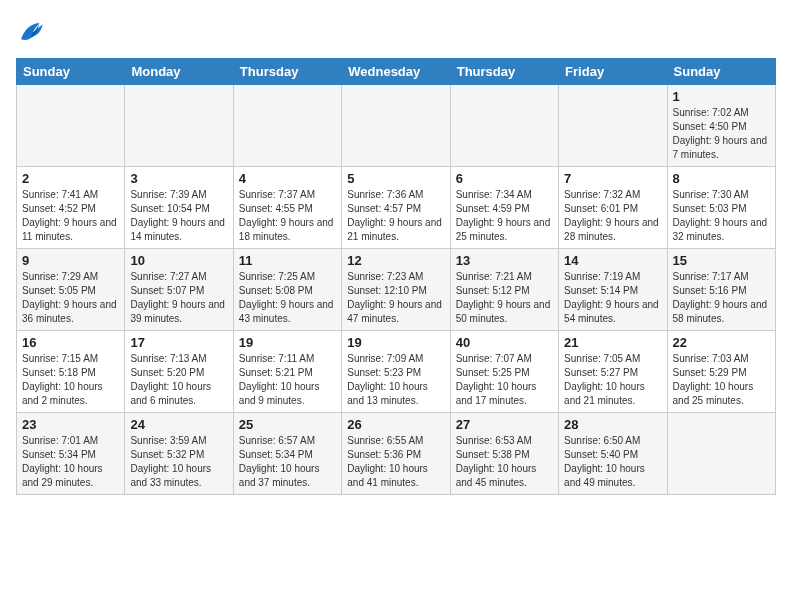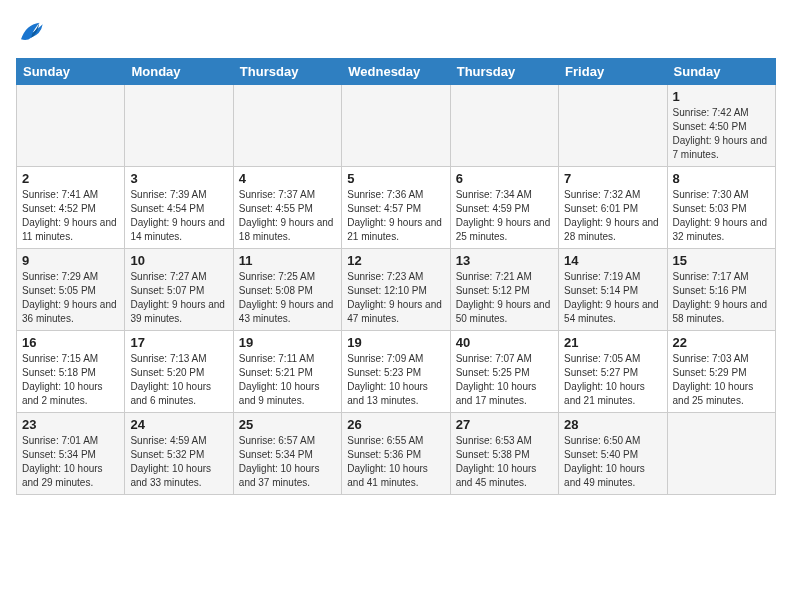--- a/index.html
+++ b/index.html
@@ -119,36 +119,36 @@
   <tbody id="calendar-body">
   <tr>
         <td></td>
         <td></td>
         <td></td>
         <td></td>
         <td></td>
         <td></td>
         <td>
           <span class="day-num">1</span>
-          <div class="day-info">Sunrise: 7:42 AM
+          <div class="day-info">Sunrise: 7:02 AM
 Sunset: 4:50 PM
 Daylight: 9 hours and 7 minutes.</div>
         </td>
       </tr>
       <tr>
         <td>
           <span class="day-num">2</span>
           <div class="day-info">Sunrise: 7:41 AM
 Sunset: 4:52 PM
 Daylight: 9 hours and 11 minutes.</div>
         </td>
         <td>
           <span class="day-num">3</span>
           <div class="day-info">Sunrise: 7:39 AM
-Sunset: 4:54 PM
+Sunset: 10:54 PM
 Daylight: 9 hours and 14 minutes.</div>
         </td>
         <td>
           <span class="day-num">4</span>
           <div class="day-info">Sunrise: 7:37 AM
 Sunset: 4:55 PM
 Daylight: 9 hours and 18 minutes.</div>
         </td>
         <td>
           <span class="day-num">5</span>
@@ -265,21 +265,21 @@
       </tr>
       <tr>
         <td>
           <span class="day-num">23</span>
           <div class="day-info">Sunrise: 7:01 AM
 Sunset: 5:34 PM
 Daylight: 10 hours and 29 minutes.</div>
         </td>
         <td>
           <span class="day-num">24</span>
-          <div class="day-info">Sunrise: 4:59 AM
+          <div class="day-info">Sunrise: 3:59 AM
 Sunset: 5:32 PM
 Daylight: 10 hours and 33 minutes.</div>
         </td>
         <td>
           <span class="day-num">25</span>
           <div class="day-info">Sunrise: 6:57 AM
 Sunset: 5:34 PM
 Daylight: 10 hours and 37 minutes.</div>
         </td>
         <td>

